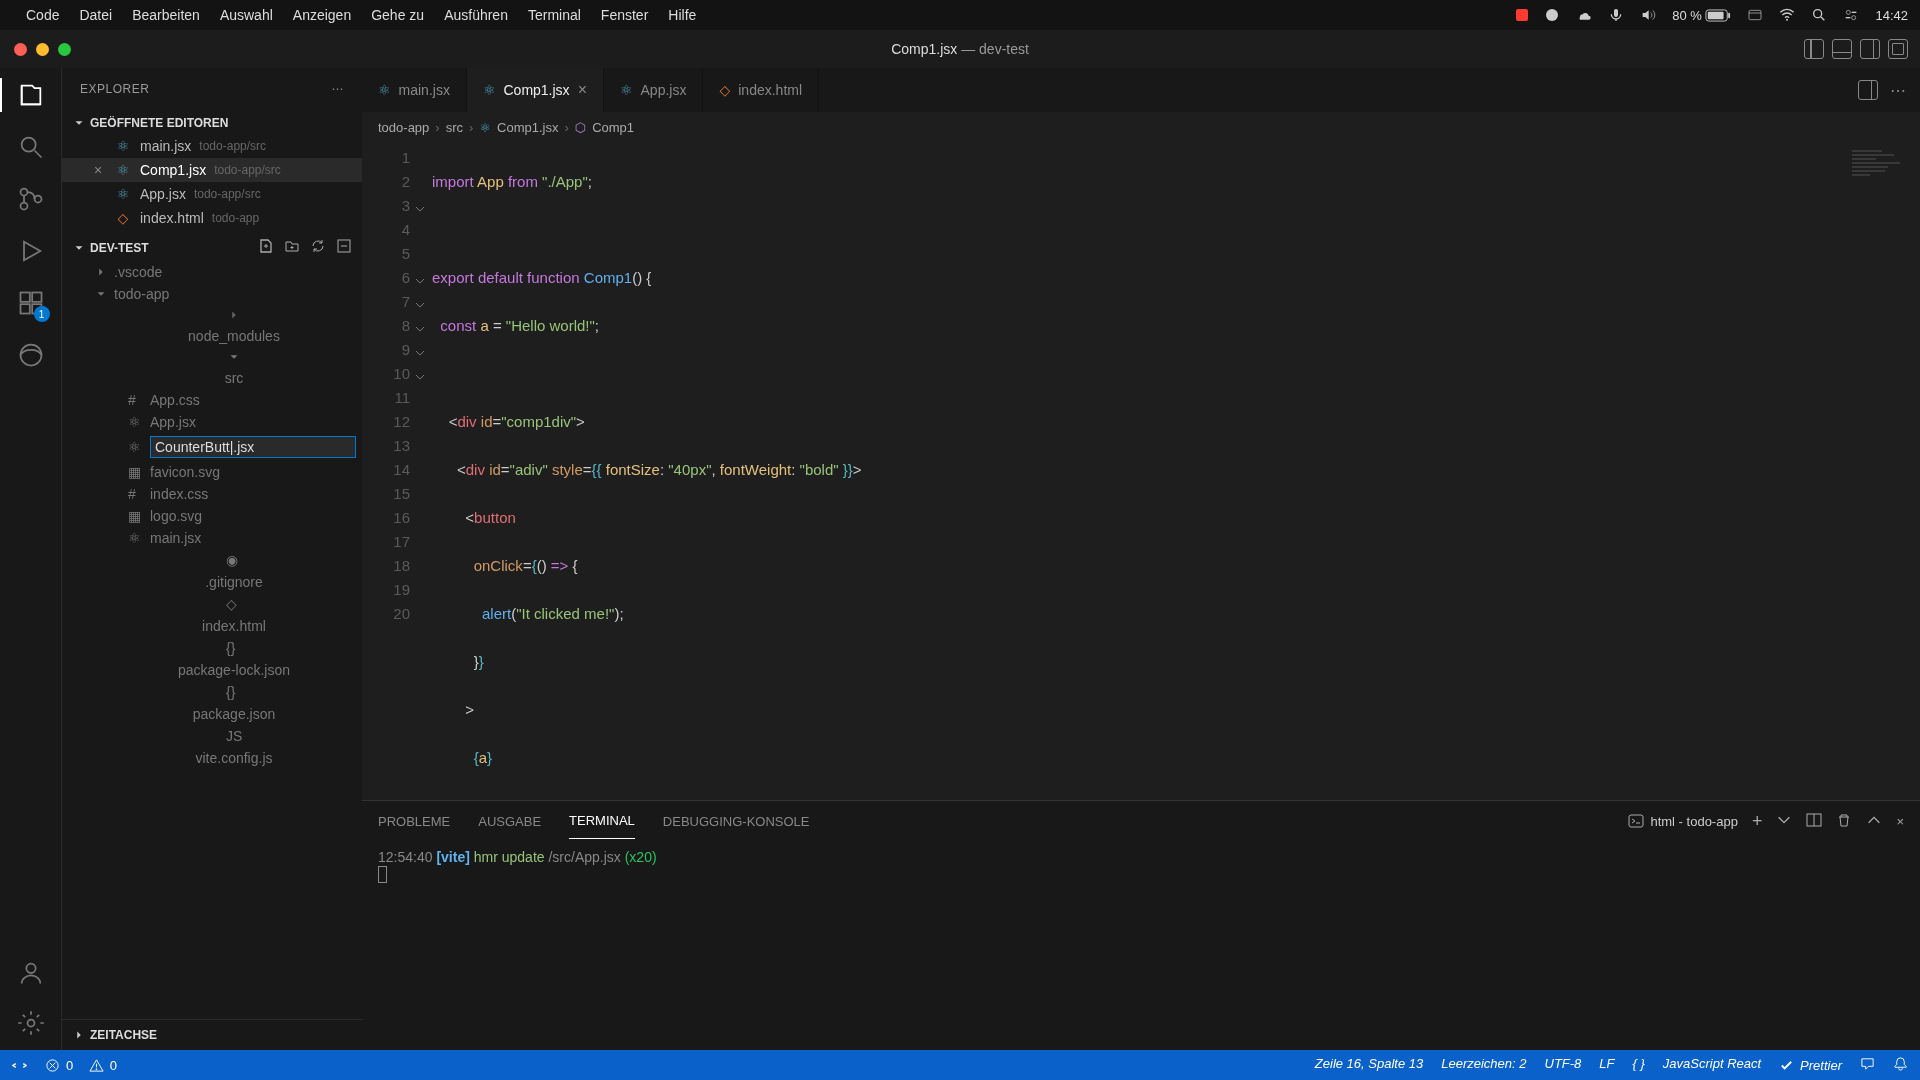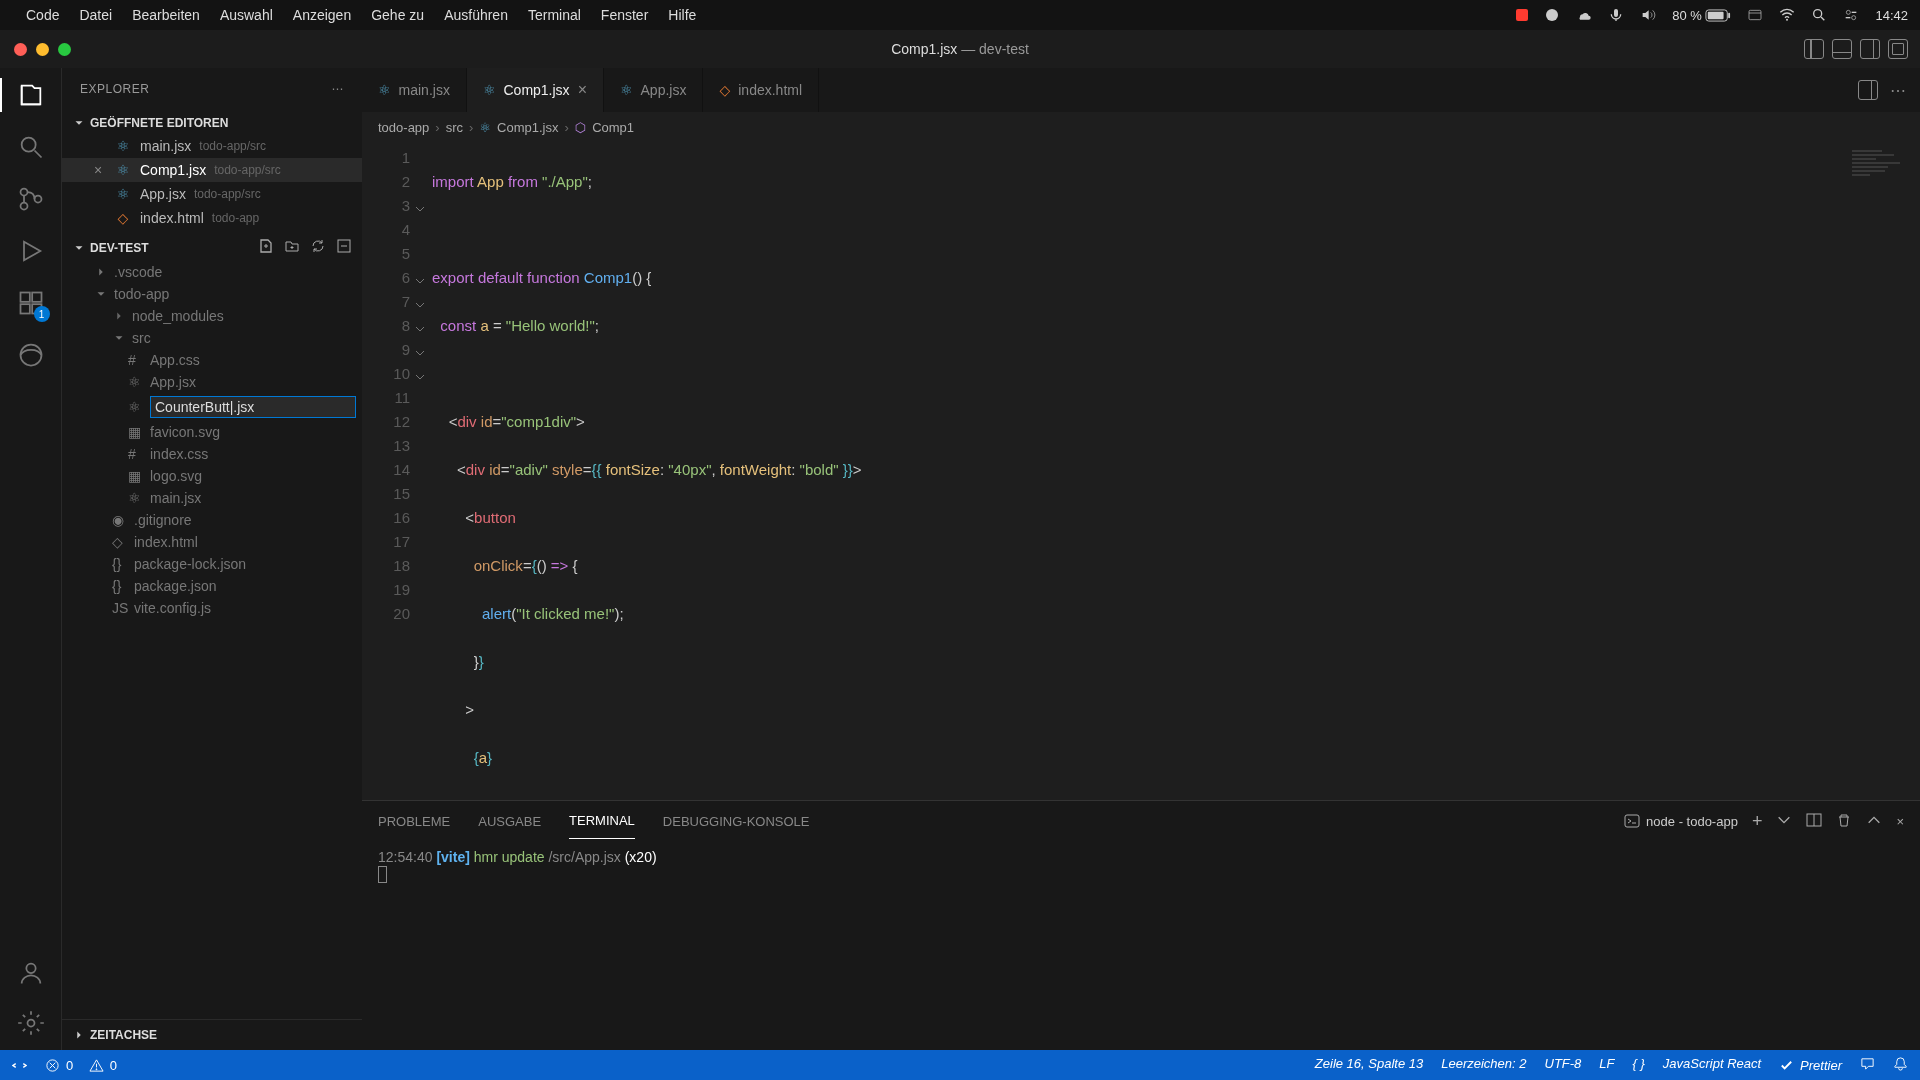--- a/index.html
+++ b/index.html
@@ -43,21 +43,21 @@
 .item{display:flex;align-items:center;padding:3px 10px 3px 28px;gap:8px;color:#888;cursor:pointer;}
 .item.open{color:#bbb;}
 .item.active{color:#fff;}
 .item .ficon{width:18px;height:18px;display:flex;align-items:center;justify-content:center;color:#519aba;}
 .item .ficon.html{color:#e37933;}
 .item .path{color:#666;font-size:12px;}
 .item .x{width:16px;text-align:center;color:#888;}
 .tree{padding-left:10px;}
 .tree .row{display:flex;align-items:center;gap:6px;padding:3px 6px;color:#777;cursor:pointer;font-size:14px;}
 .tree .row.f1{padding-left:22px;}
-.tree .row.f2{padding-left:40px;}
+.tree .row.f2{padding-left:40px;flex-direction:column;}
 .tree .row.f3{padding-left:56px;}
 .tree .row .ficon{width:16px;height:16px;}
 .rename{background:#2a2a2a;border:1px solid #0078d4;padding:2px 4px;color:#ddd;font-size:14px;flex:1;font-family:inherit;}
 .editor-area{flex:1;display:flex;flex-direction:column;background:#1e1e1e;overflow:hidden;}
 .tabs{height:44px;display:flex;background:#181818;align-items:stretch;}
 .tab{display:flex;align-items:center;gap:8px;padding:0 16px;color:#888;font-size:14px;border-right:1px solid #111;cursor:pointer;}
 .tab.active{background:#1e1e1e;color:#eee;}
 .tab .ficon{color:#519aba;}
 .tab .ficon.html{color:#e37933;}
 .tab .x{color:#888;font-size:16px;}
@@ -78,21 +78,21 @@
 .term-tabs{height:40px;display:flex;align-items:center;padding:0 16px;gap:28px;font-size:13px;color:#888;}
 .term-tabs .tt{cursor:pointer;padding:10px 0;}
 .term-tabs .tt.active{color:#fff;border-bottom:1px solid #fff;}
 .term-tabs .right{margin-left:auto;display:flex;align-items:center;gap:14px;}
 .term-tabs svg{width:16px;height:16px;stroke:#aaa;fill:none;}
 .term-body{flex:1;padding:8px 16px;font-family:Menlo,monospace;font-size:14px;color:#ccc;}
 .term-body .ts{color:#888;}
 .term-body .vite{color:#5fb3f0;font-weight:bold;}
 .term-body .hmr{color:#98c379;}
 .term-body .path{color:#888;}
-.term-body .cnt{color:#ffffff;}
+.term-body .cnt{color:#22c55e;}
 .cursor-block{display:inline-block;width:9px;height:17px;border:1px solid #888;vertical-align:middle;}
 .status{height:30px;background:#0a61c9;color:#fff;display:flex;align-items:center;font-size:13px;padding:0 12px;gap:18px;}
 .status .grp{display:flex;align-items:center;gap:6px;}
 .status .right{margin-left:auto;display:flex;gap:18px;font-style:italic;}
 .status svg{width:15px;height:15px;stroke:#fff;fill:none;}
 .sb-foot{margin-top:auto;}
 .sb-foot .section-h{border-top:1px solid #2a2a2a;padding:8px 10px;}
 </style>
 </head>
 <body>
@@ -497,21 +497,21 @@
         <span class="tt">PROBLEME</span>
         <span class="tt">AUSGABE</span>
         <span class="tt active">TERMINAL</span>
         <span class="tt">DEBUGGING-KONSOLE</span>
         <div class="right">
           <span style="color:#ccc;display:flex;align-items:center;gap:6px;">
               <svg viewBox="0 0 16 16">
                 <rect x="1" y="2" width="14" height="12" rx="2"></rect>
                 <path d="M4 6l3 2-3 2M8 10h4"></path>
               </svg>
-              <span>node - todo-app</span>
+              <span>html - todo-app</span>
             </span>
           <span style="color:#aaa;font-size:18px;">+</span>
           <span><svg viewBox="0 0 12 12">
                 <path d="M2 4l4 4 4-4" stroke="#aaa" fill="none"></path>
               </svg></span>
           <span><svg viewBox="0 0 16 16">
                 <rect x="1" y="2" width="14" height="12"></rect>
                 <line x1="8" y1="2" x2="8" y2="14"></line>
               </svg></span>
           <span><svg viewBox="0 0 16 16">

